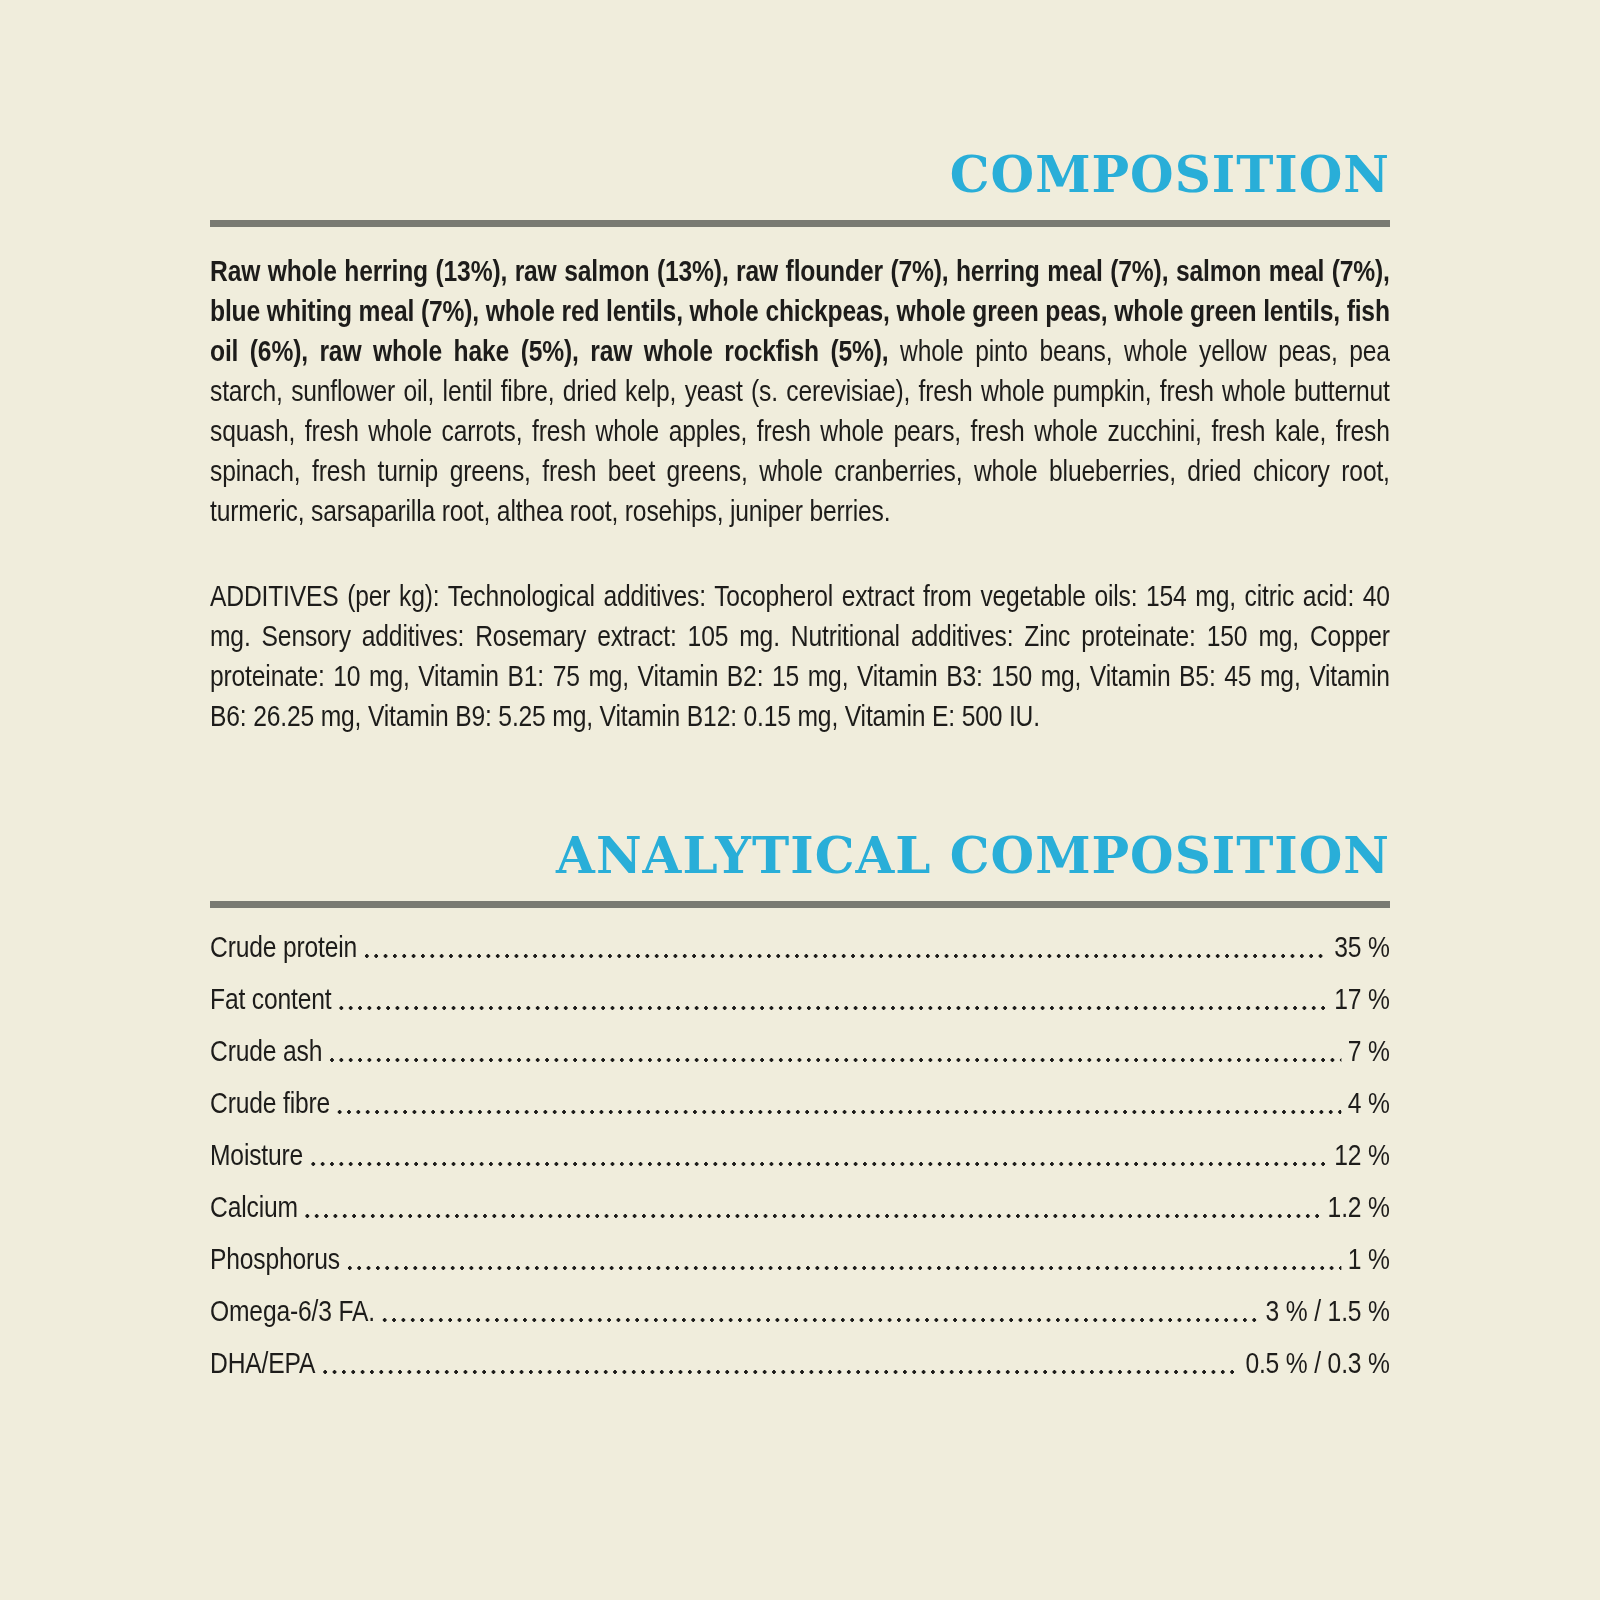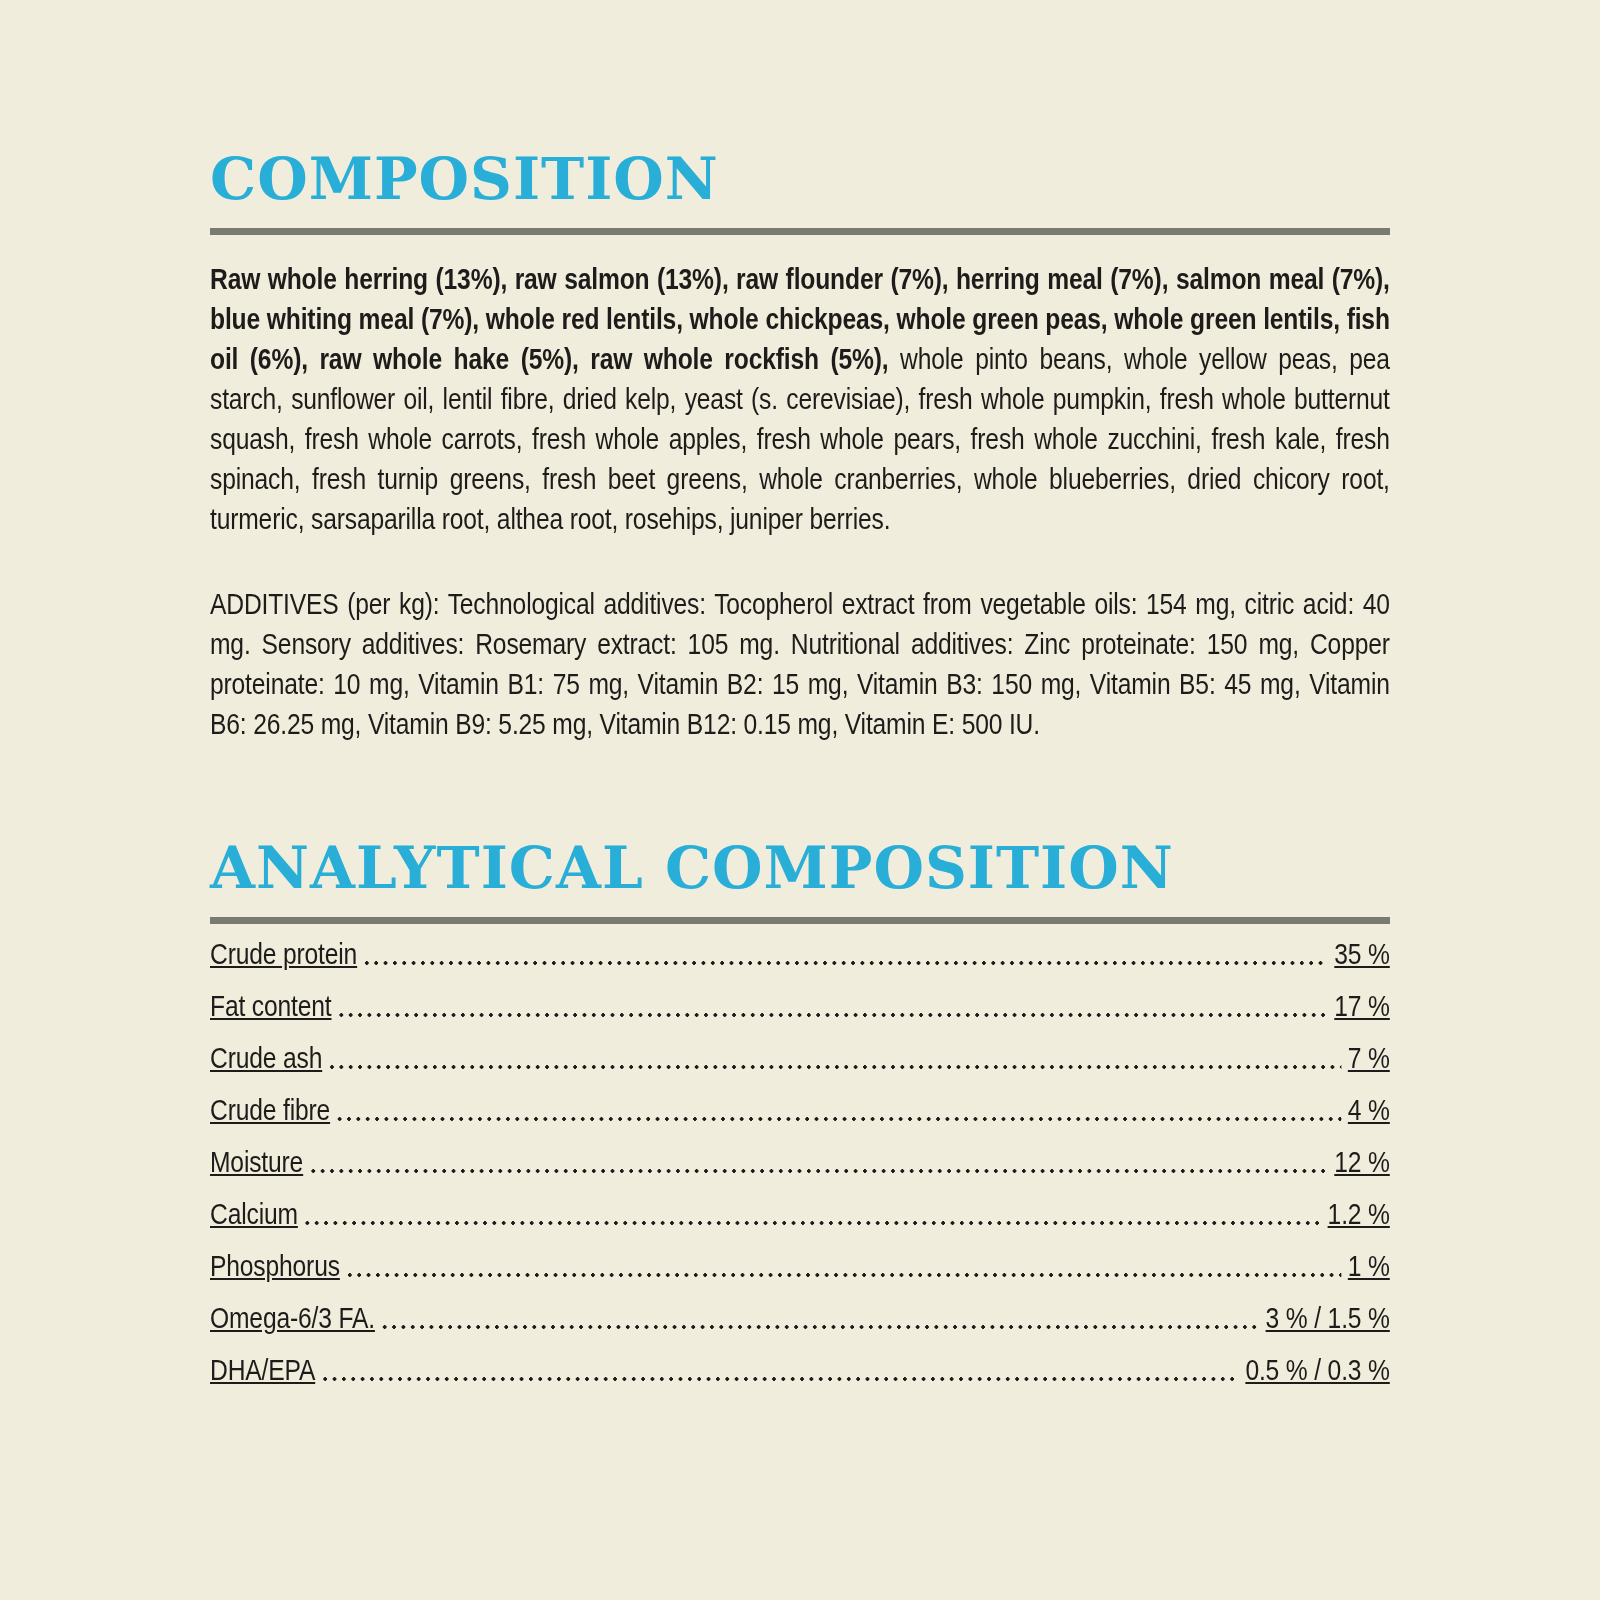--- a/index.html
+++ b/index.html
@@ -23,25 +23,26 @@
     width:1600px;
     height:1600px;
     padding:150px 0 0 210px;
   }
   .content{
     width:1180px;
   }
   .section-title{
     font-family:"DejaVu Serif", serif;
     font-weight:700;
-    font-size:58px;
+    font-size:50px;
     line-height:1.0;
     letter-spacing:1px;
     color:var(--accent);
     margin:0 0 20px 0;
+    text-align:right;
   }
   .rule{
     width:1180px;
     height:7px;
     background:var(--rule);
   }
   
   .condensed{
     width:1388px;
     transform:scaleX(0.85);
@@ -61,22 +62,21 @@
     font-weight:700;
   }
   .additives{
     margin-top:45px;
     font-weight:400;
   }
   .section-analytical{
     margin-top:95px;
   }
   .rows{
-    margin-top:14px;
-    text-decoration:underline;
+    margin-top:23px;
   }
   .c-row{
     display:flex;
     align-items:flex-end;
     font-size:29px;
     line-height:33px;
     letter-spacing:-0.2px;
     height:33px;
     margin-bottom:19px;
   }

